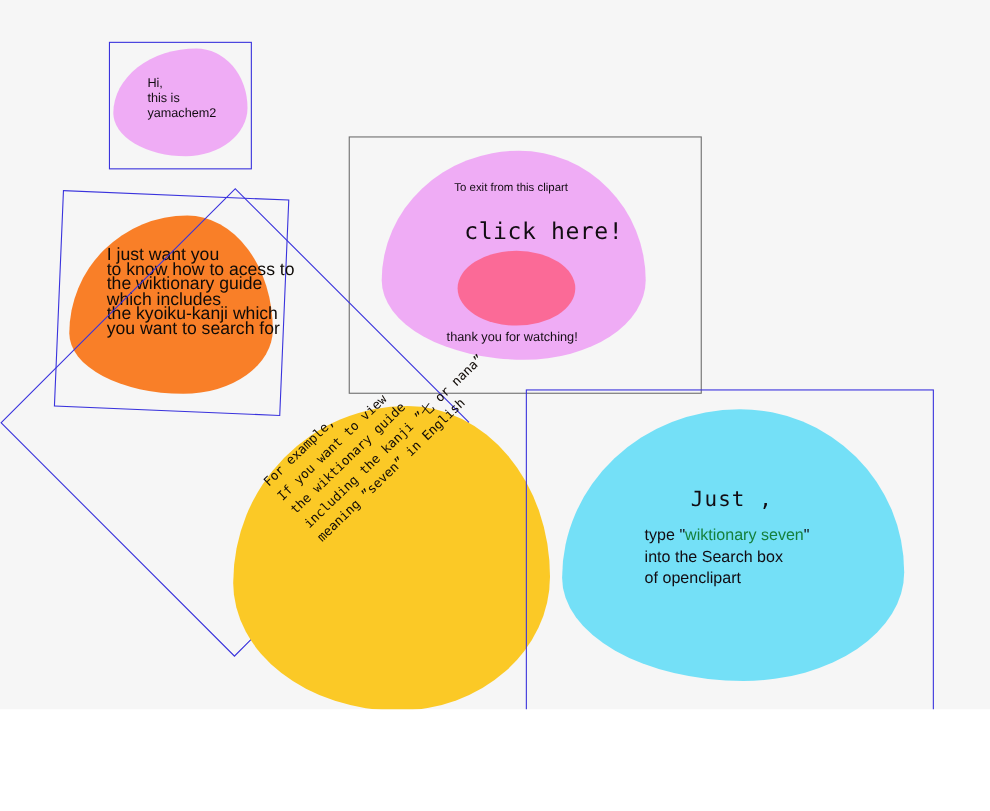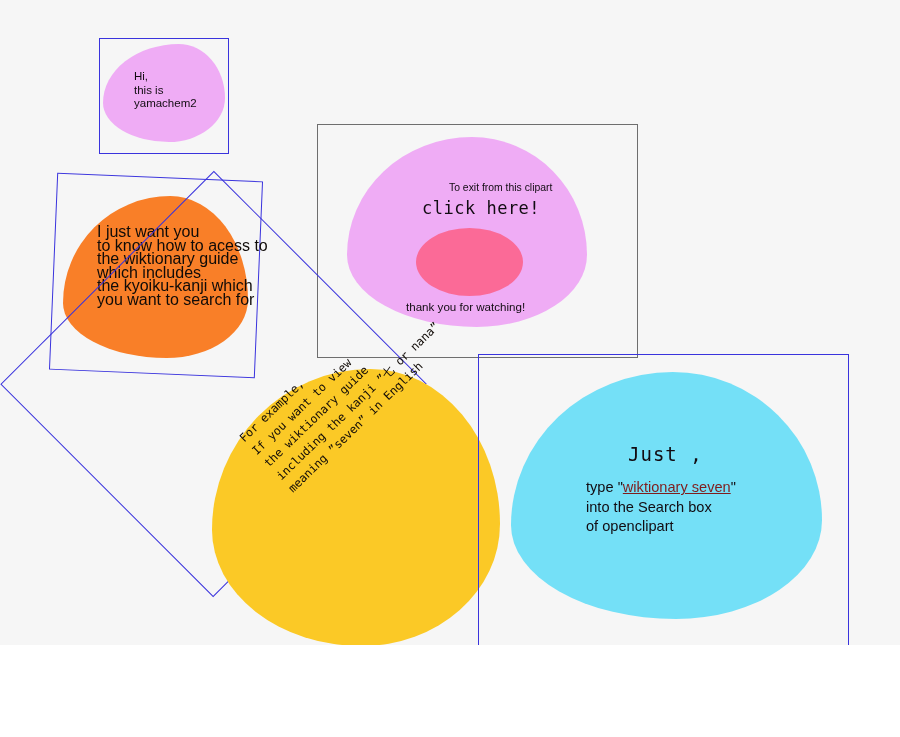--- a/index.html
+++ b/index.html
@@ -75,31 +75,30 @@
     border-radius: 52% 48% 46% 54% / 62% 62% 38% 38%;
   }
   #ellipse-exit {
     position: absolute;
     left: 416px; top: 228px; width: 107px; height: 68px;
     background: #fb6a97;
     border-radius: 50%;
   }
   #text-exit-top {
     position: absolute;
-    left: 413px; top: 182px;
+    left: 413px; top: 166px;
     font-size: 10.4px;
     color: #120c12;
     white-space: pre;
-    margin-left: 36px;
   }
   #text-exit-click {
     position: absolute;
     left: 422px; top: 198px;
     font-family: "DejaVu Sans Mono", monospace;
-    font-size: 17px;
+    font-size: 21px;
     letter-spacing: 0.5px;
     color: #120c12;
     white-space: pre;
   }
   #text-exit-thanks {
     position: absolute;
     left: 406px; top: 300px;
     font-size: 11.6px;
     color: #120c12;
     white-space: pre;
@@ -153,21 +152,21 @@
     text-align: right;
   }
   #text-search-body {
     position: absolute;
     left: 586px; top: 478px;
     font-size: 14.6px;
     line-height: 19.6px;
     color: #120c12;
     white-space: pre;
   }
-  .hl-red { color: #7f1d1d; text-decoration: underline; }
+  .hl-red { color: #15803d; }
 </style>
 </head>
 <body>
 
 <div id="stage">
 
   <div class="frame" id="frame-greeting"></div>
   <div id="blob-greeting"></div>
   <div id="text-greeting">Hi,
 this is

